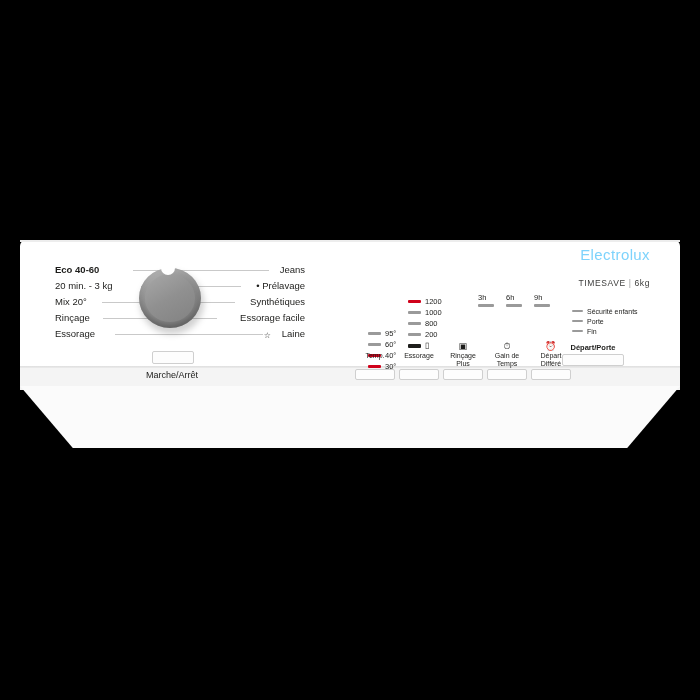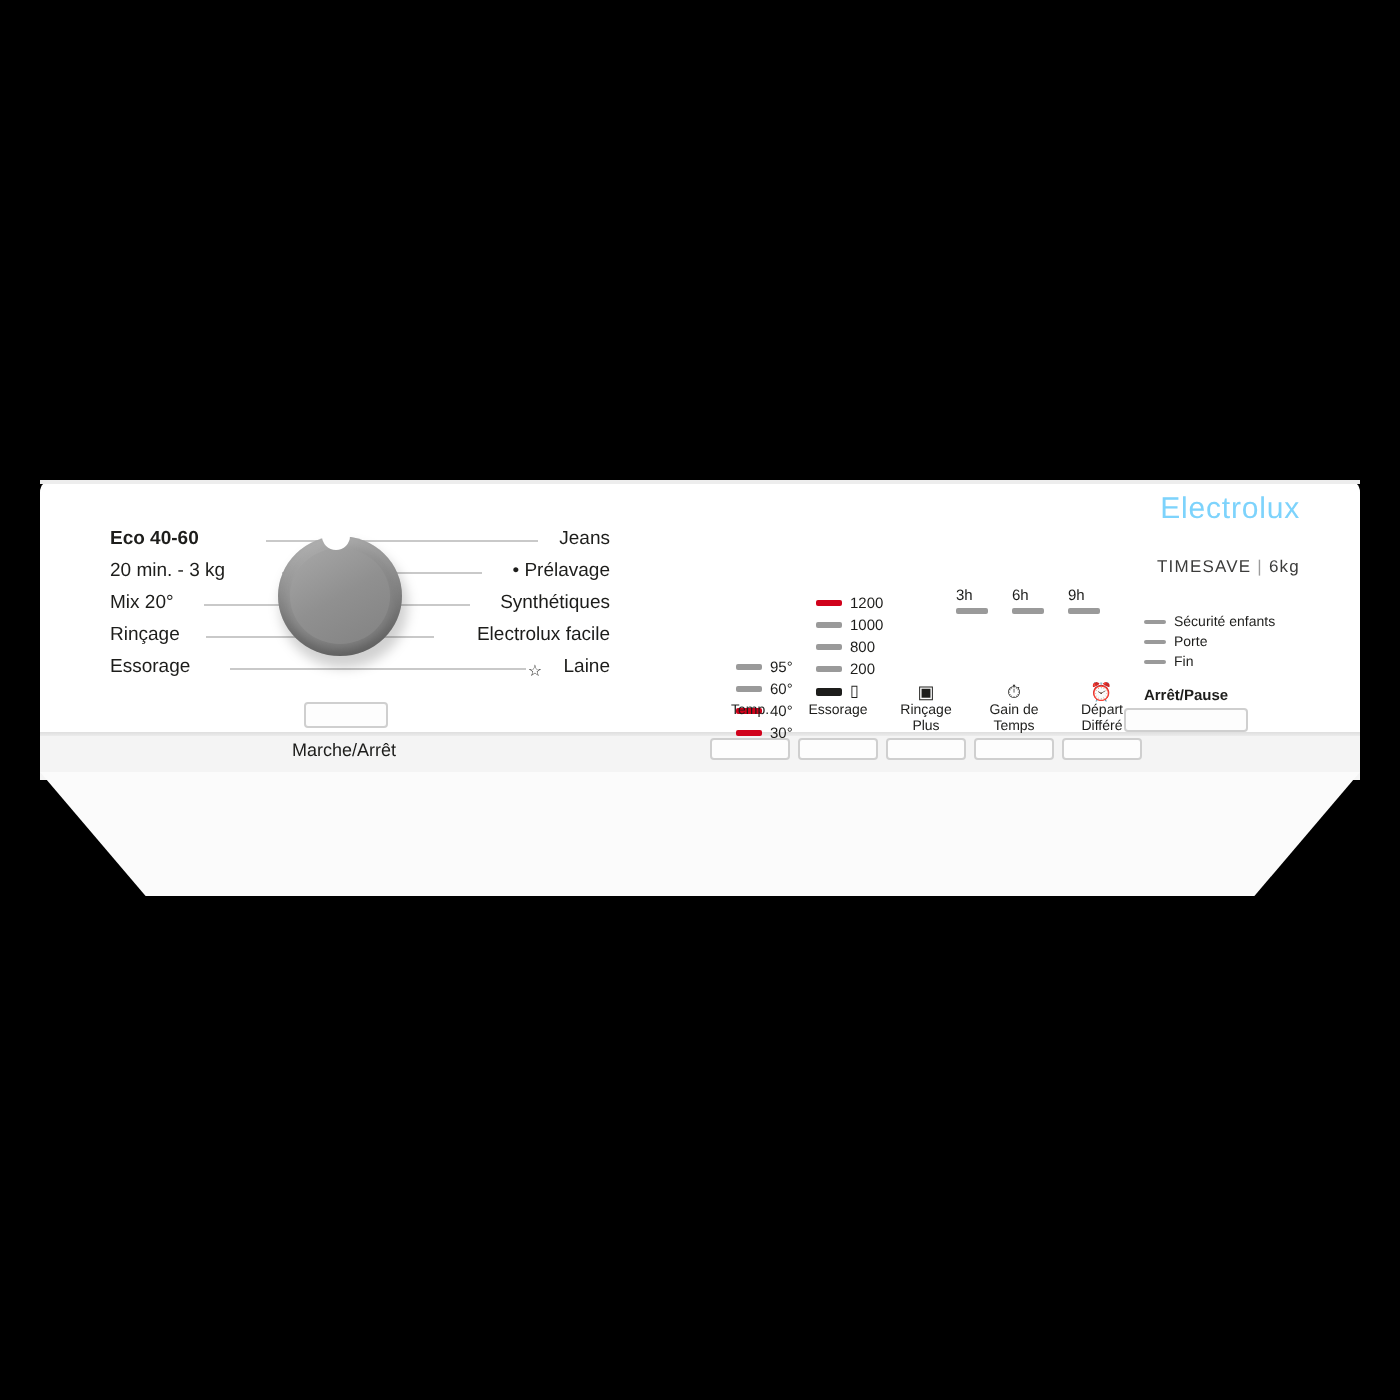--- a/index.html
+++ b/index.html
@@ -338,21 +338,21 @@
 
     <div class="prog-row">
       <span class="lbl-left">Mix 20°</span>
       <span class="rule" style="left:47px; right:70px;"></span>
       <span class="lbl-right">Synthétiques</span>
     </div>
 
     <div class="prog-row">
       <span class="lbl-left">Rinçage</span>
       <span class="rule" style="left:48px; right:88px;"></span>
-      <span class="lbl-right">Electrolux facile</span>
+      <span class="lbl-right">Essorage facile</span>
     </div>
 
 
     <div class="prog-row">
       <span class="lbl-left">Essorage</span>
       <span class="rule" style="left:60px; right:42px;"></span>
       <span class="lbl-right" style="padding-left:12px;">Laine</span>
       <span style="position:absolute; right:34px; top:2px; font-size:8px;">☆</span>
     </div>
 
@@ -478,17 +478,17 @@
 
     <div class="opt">
       <div class="opt-icon">⏰</div>
       <div class="opt-label">Départ Différé</div>
       <div class="opt-btn"></div>
     </div>
 
   </div>
 
   <div class="start-block">
-    <div class="start-label">Arrêt/Pause</div>
+    <div class="start-label">Départ/Porte</div>
     <div class="start-btn"></div>
   </div>
 
 </div>
 
 </body></html>

